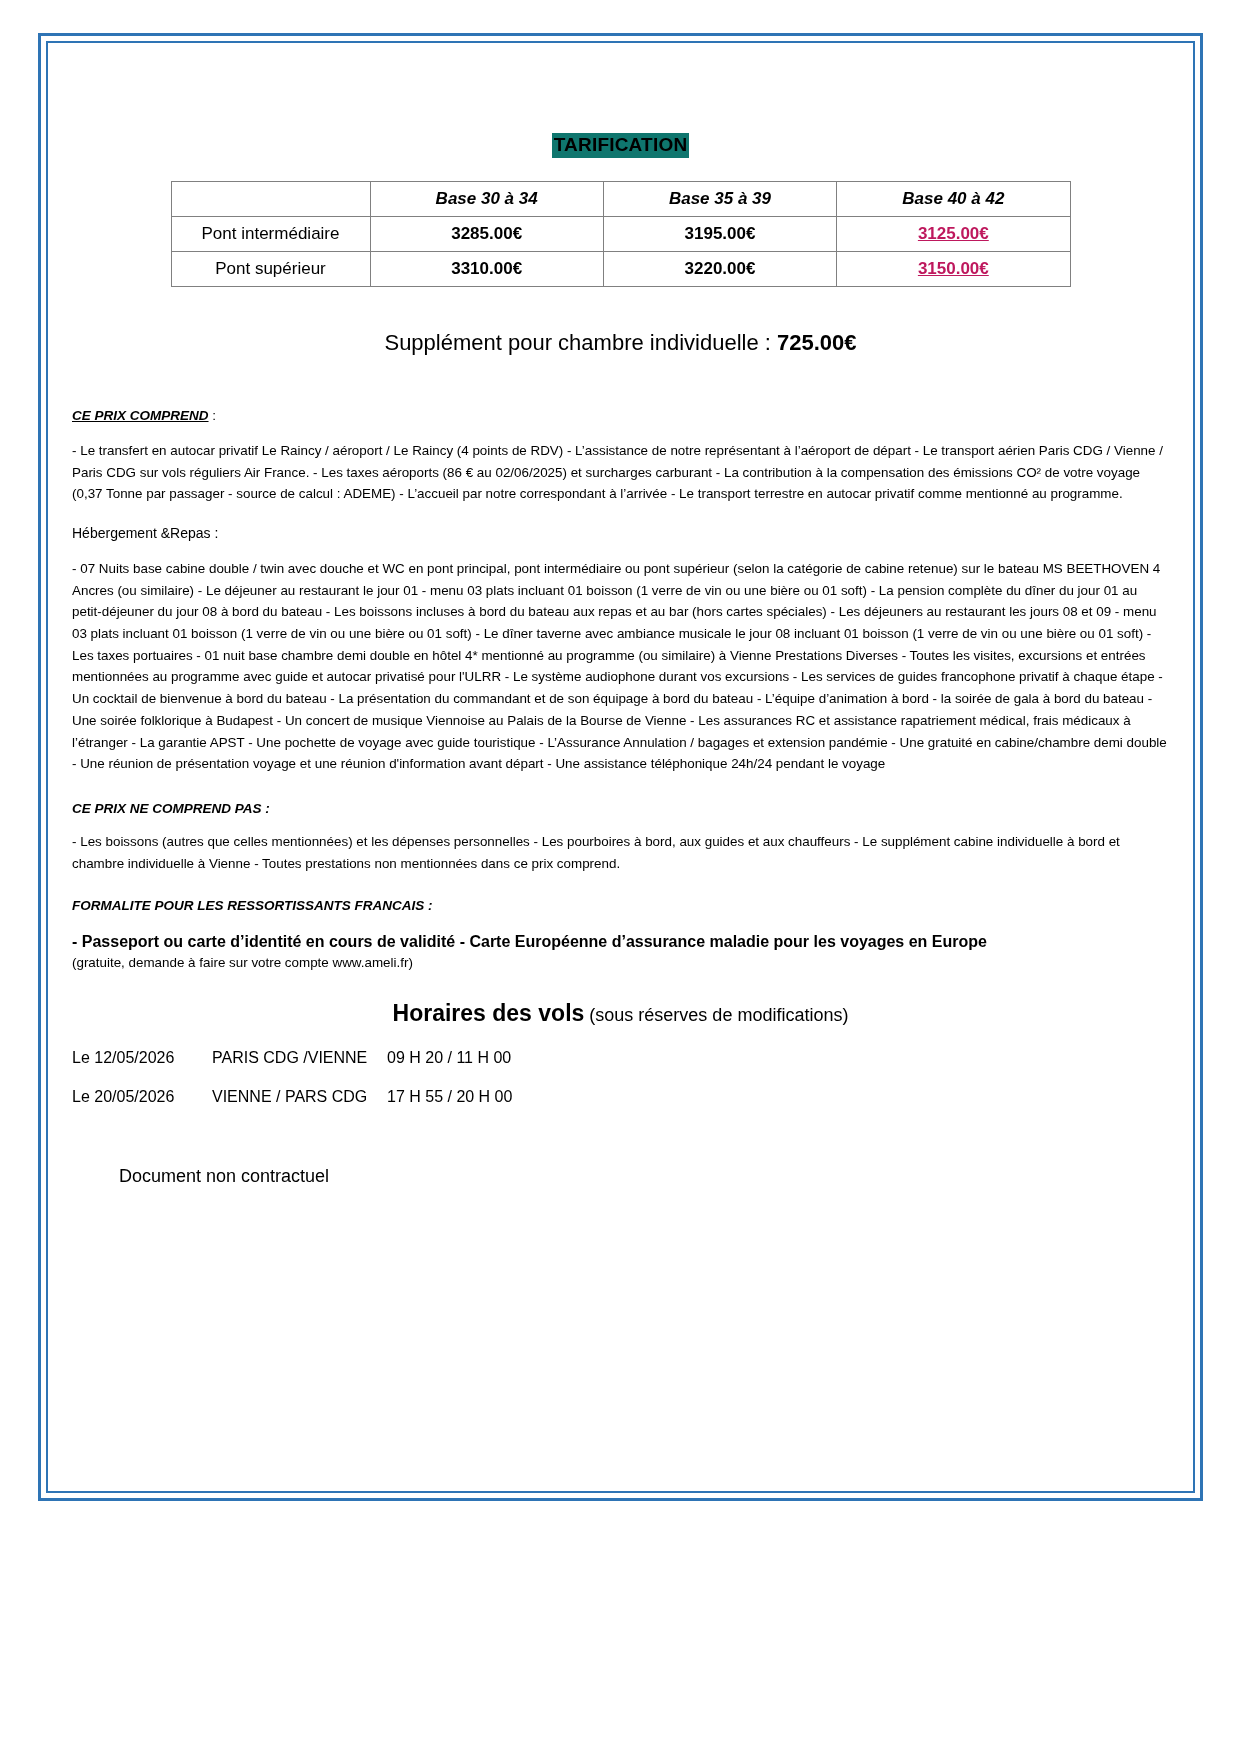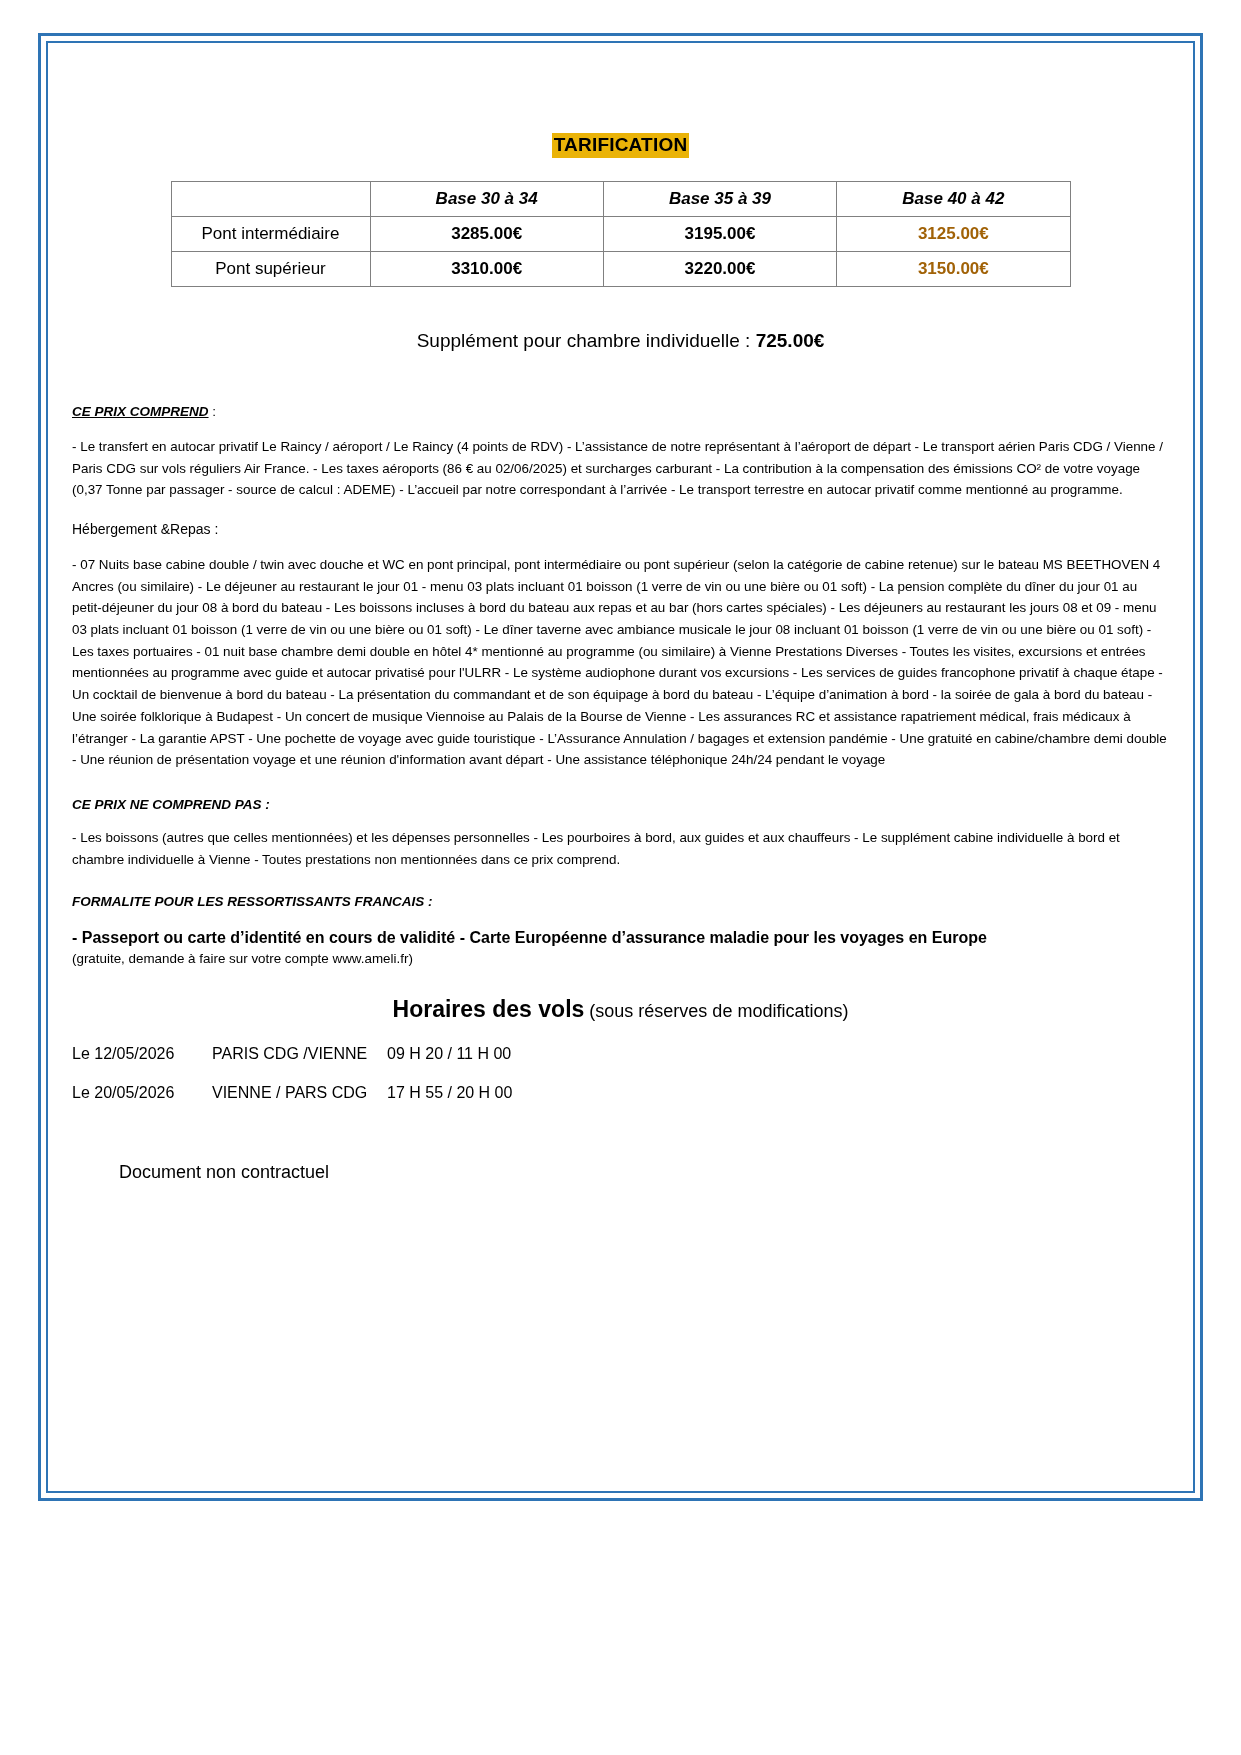--- a/index.html
+++ b/index.html
@@ -43,21 +43,21 @@
     overflow: hidden;
   }
 
   
   .doc-title-wrap {
     text-align: center;
     margin-top: 70px;
   }
   .doc-title {
     display: inline-block;
-    background: #eab308;
+    background: #0f766e;
     font-size: 19px;
     font-weight: bold;
     color: #000;
     letter-spacing: 0.2px;
     padding: 1px 2px;
     line-height: 1.2;
   }
 
   
   table.pricing {
@@ -80,28 +80,29 @@
     font-weight: bold;
   }
   table.pricing .rowlabel {
     font-weight: normal;
   }
   table.pricing .val {
     font-weight: bold;
   }
   table.pricing .val-red {
     font-weight: bold;
-    color: #a16207;
+    color: #be185d;
+    text-decoration: underline;
   }
   table.pricing td.blank { border: 1px solid #808080; }
 
   
   .supplement {
     text-align: center;
-    font-size: 19px;
+    font-size: 22px;
     margin-top: 43px;
   }
   .supplement b { font-weight: bold; }
 
   
   .section-head {
     font-size: 13.5px;
     font-weight: bold;
     font-style: italic;
     margin-top: 52px;

